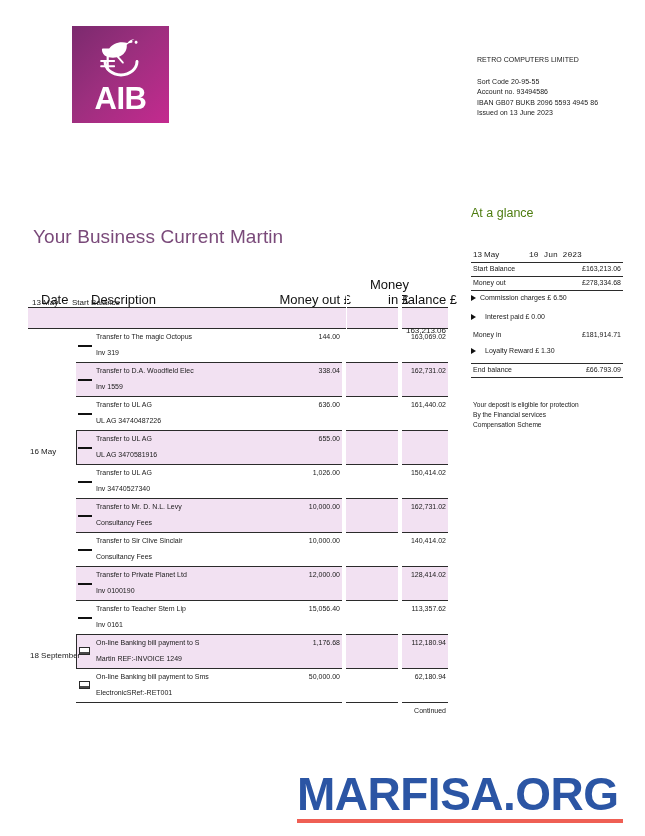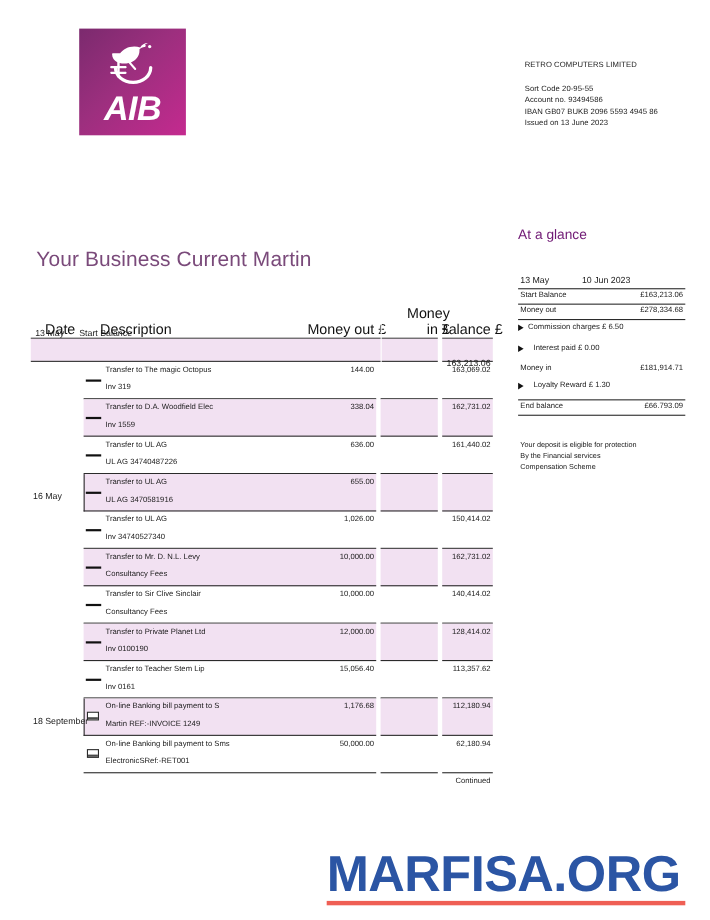--- a/index.html
+++ b/index.html
@@ -7,21 +7,20 @@
     width:645px;height:836px;position:relative;background:#ffffff;
     font-family:"Liberation Sans", sans-serif;color:#1a1a1a;
     -webkit-font-smoothing:antialiased;
   }
   .page{position:absolute;inset:0;}
 
   
   .logo-box{
     position:absolute;left:72px;top:26px;width:97px;height:97px;
     background:linear-gradient(135deg,#7b2a6e 0%,#9c2f7e 45%,#c42a8f 100%);
-    font-style:italic;
   }
   .logo-bird{position:absolute;left:50%;top:9px;transform:translateX(-50%);}
   .logo-word{
     position:absolute;left:0;right:0;bottom:9px;text-align:center;
     color:#fff;font-size:31px;font-weight:bold;letter-spacing:-0.5px;
     font-family:"Liberation Sans", sans-serif;line-height:1;
   }
   .logo-addr{
     position:absolute;left:65px;top:128px;width:220px;
     font-size:7.5px;line-height:1.45;color:#1a1a1a;letter-spacing:.1px;
@@ -65,28 +64,28 @@
   .txn .sep.gapped i{position:absolute;top:0;height:1px;background:#2b2b2b;display:block;}
   .vline{position:absolute;left:48px;top:0;bottom:0;width:1px;background:#2b2b2b;}
 
   .icon-dash{position:absolute;left:0;top:4px;width:14px;height:1.5px;background:#111;}
   .icon-card{position:absolute;left:1px;top:0;width:11px;height:8px;border:1px solid #2b2b2b;background:#fff;box-sizing:border-box;}
   .icon-card::after{content:"";position:absolute;left:0;right:0;bottom:0;height:2.5px;background:#4a4a4a;}
 
   .continued{position:absolute;right:2px;top:4px;font-size:7px;}
 
   
-  .glance-title{position:absolute;left:471px;top:206px;font-size:12.5px;color:#701a75;}
+  .glance-title{position:absolute;left:471px;top:206px;font-size:12.5px;color:#4d7c0f;}
   .glance{position:absolute;left:471px;top:248px;width:152px;font-size:7px;}
   .g-row{position:relative;height:13px;}
   .g-row .lbl{position:absolute;left:2px;top:2px;}
   .g-row .val{position:absolute;right:2px;top:2px;text-align:right;}
   .g-row.hdr{height:14px;}
   .g-row.hdr .d1{position:absolute;left:2px;top:2px;font-size:8px;}
-  .g-row.hdr .d2{position:absolute;left:58px;top:2px;font-size:8px;}
+  .g-row.hdr .d2{position:absolute;left:58px;top:2px;font-size:8px;font-family:Liberation Mono, monospace;}
   .g-line{height:1px;background:#2b2b2b;width:100%;}
   .g-arrow-row{position:relative;height:19px;}
   .g-arrow-row .arw{position:absolute;left:0;top:4px;width:0;height:0;
      border-left:5px solid #111;border-top:3.5px solid transparent;border-bottom:3.5px solid transparent;}
   .g-arrow-row .txt{position:absolute;left:9px;top:3px;font-size:7px;}
   .g-arrow-row.indent .txt{left:14px;}
 
   .protect{position:absolute;left:473px;top:400px;width:165px;font-size:6.6px;line-height:1.5;}
 
   

